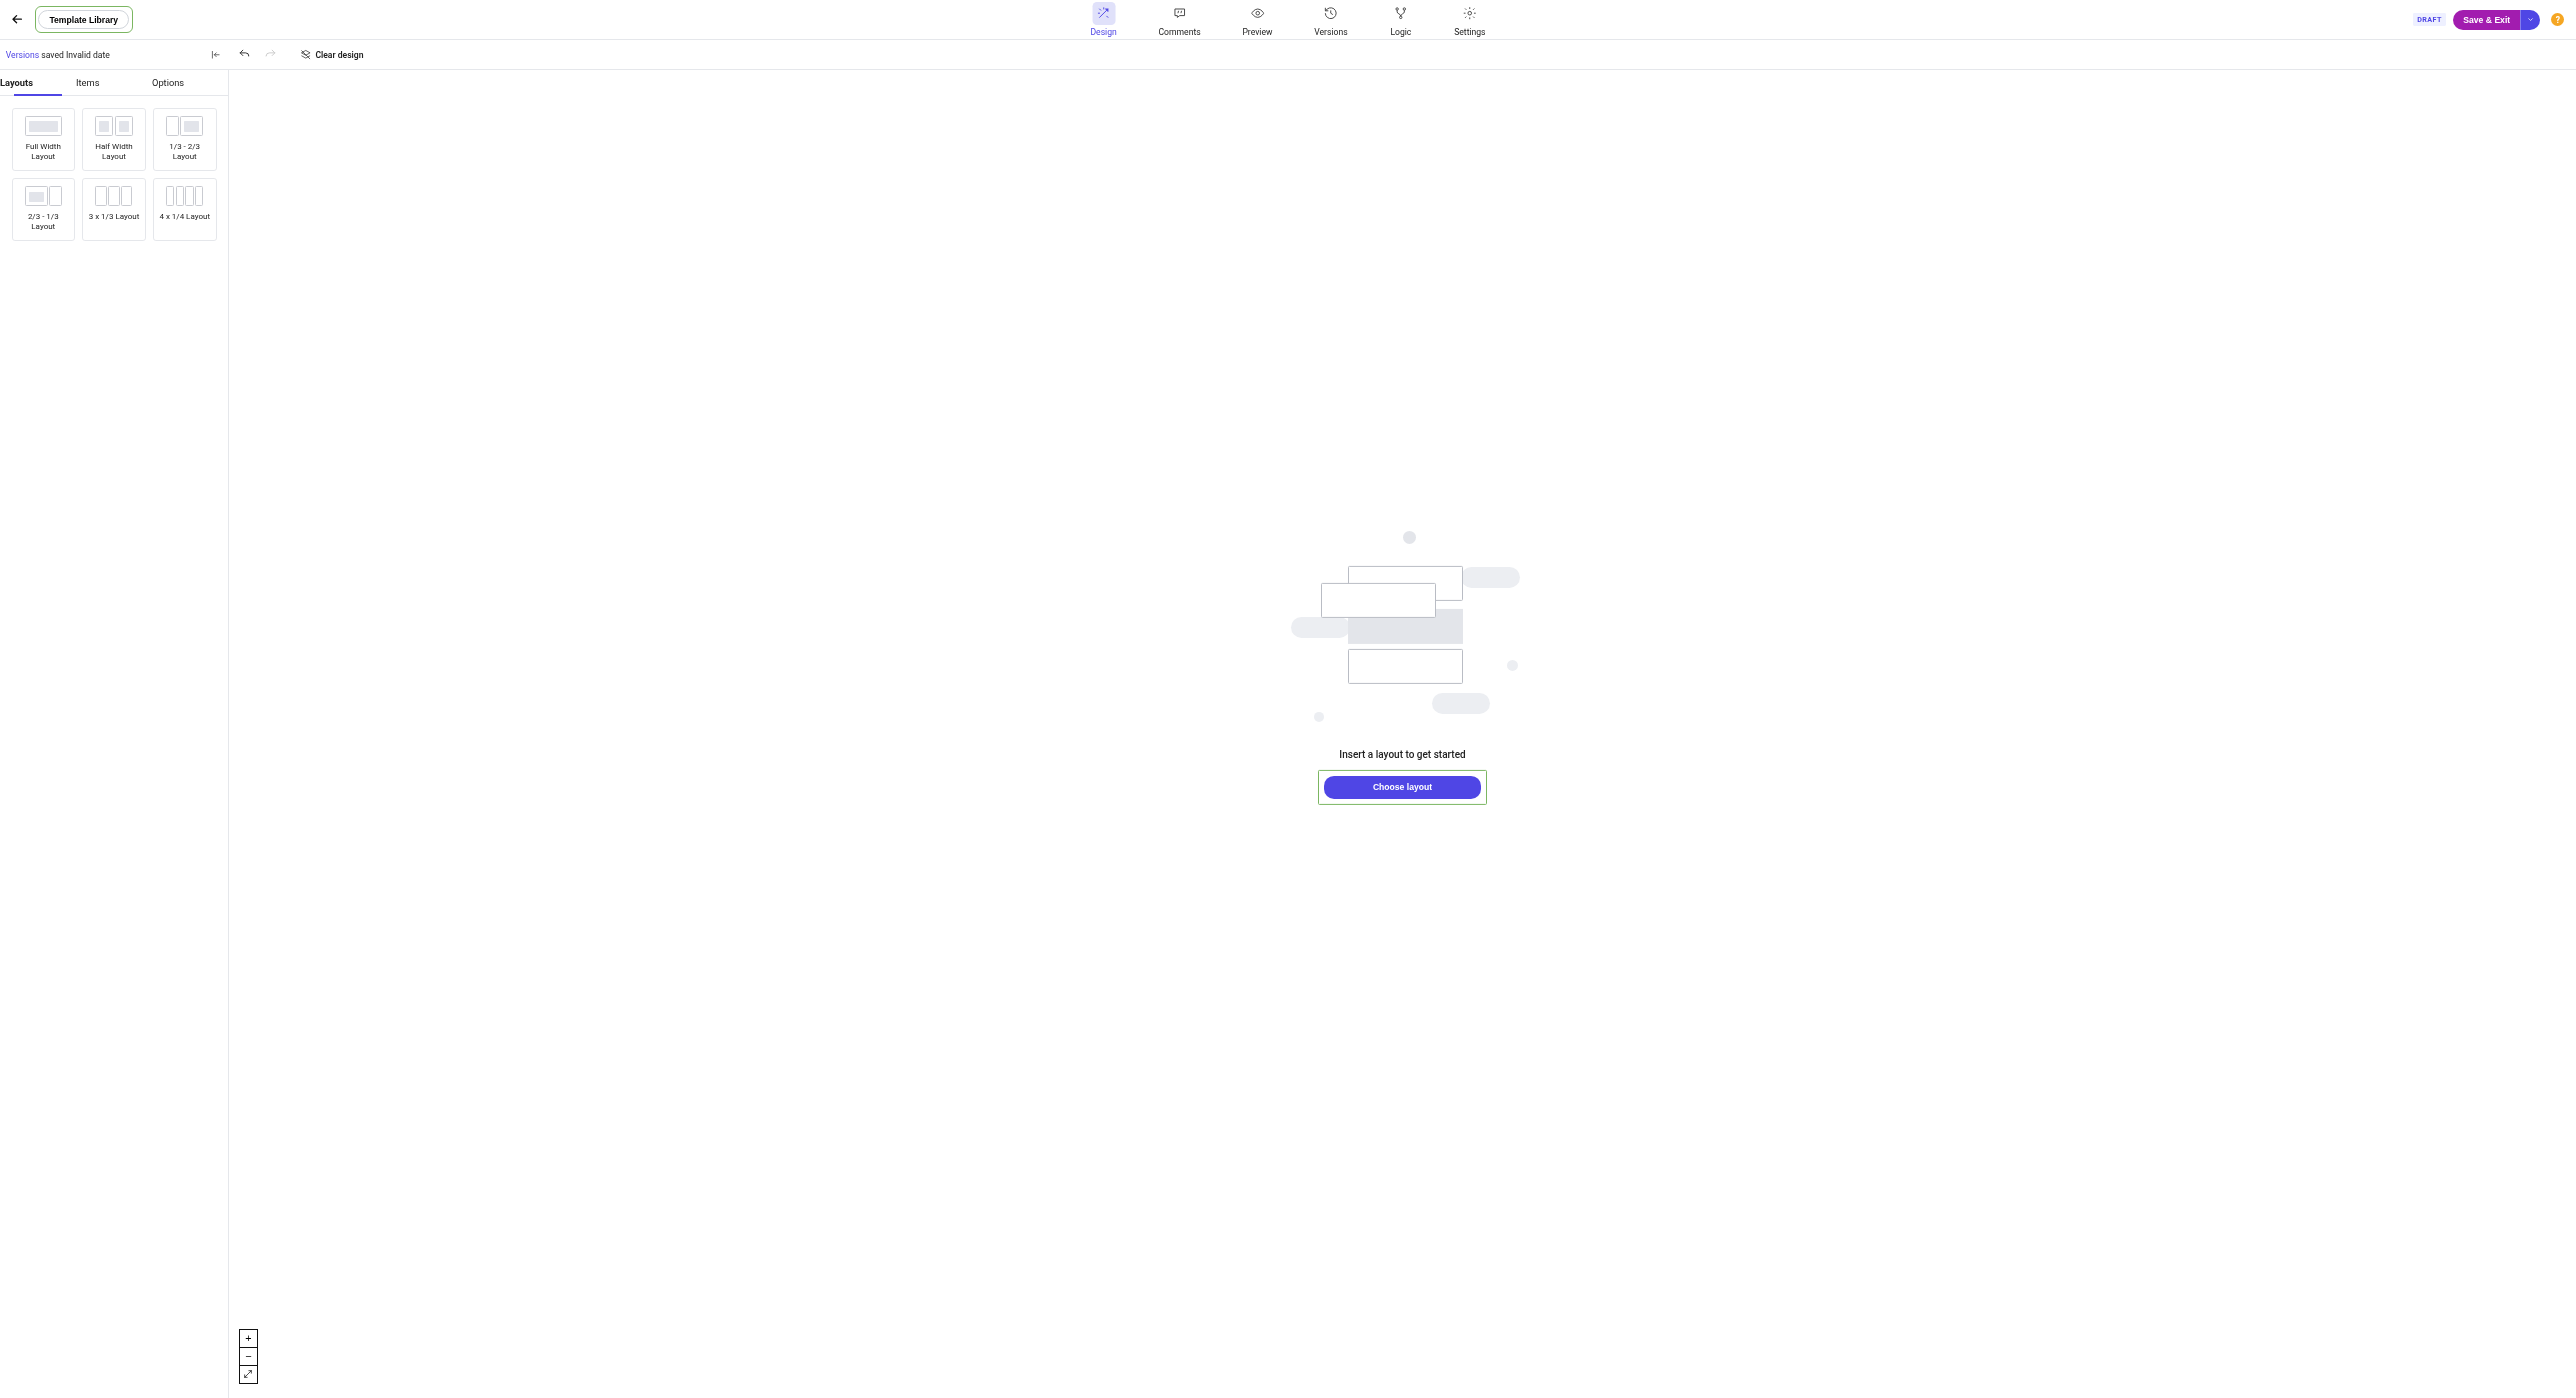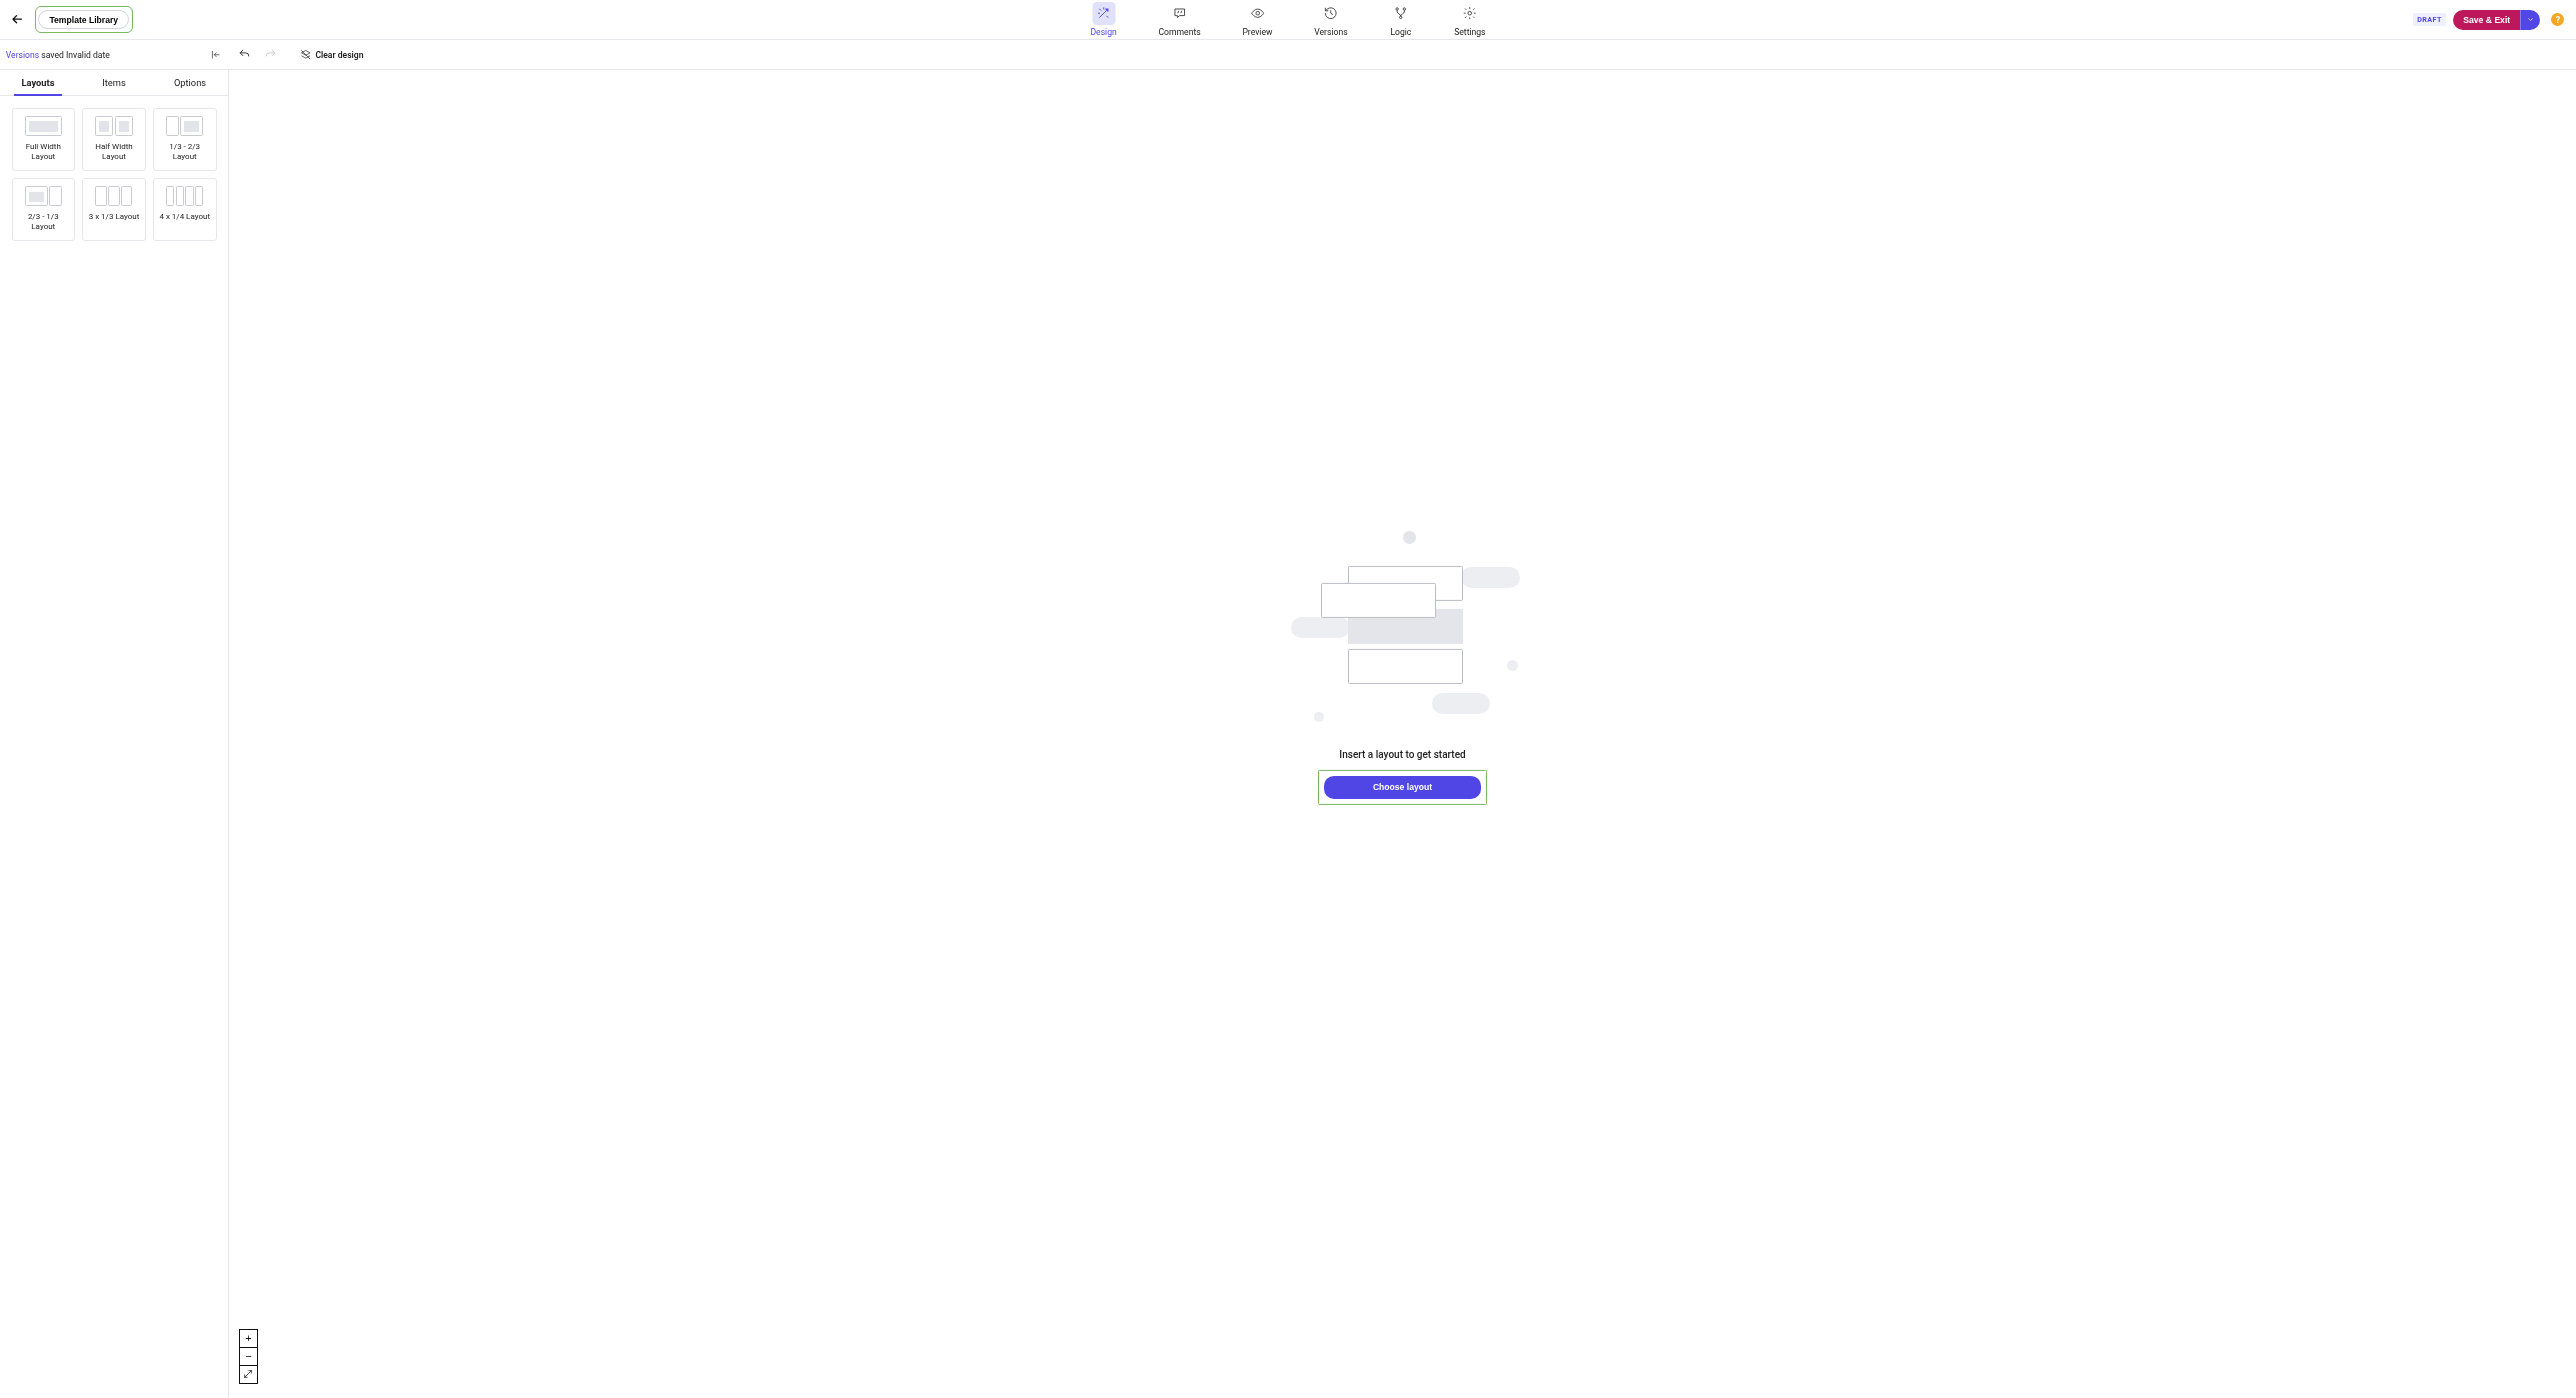--- a/index.html
+++ b/index.html
@@ -81,21 +81,21 @@
     font-size: 7.2px;
     font-weight: 700;
     letter-spacing: 0.4px;
     padding: 2.2px 4.3px;
     border-radius: 1.4px;
   }
   .save-group {
     display: flex;
   }
   .save-btn {
-    background: #be185d;
+    background: #a21caf;
     color: #fff;
     border: none;
     padding: 5px 10px;
     font-size: 8.6px;
     font-weight: 600;
     border-top-left-radius: 10px;
     border-bottom-left-radius: 10px;
     cursor: pointer;
   }
   .save-caret {
@@ -150,21 +150,20 @@
     width: 229px;
     border-right: 0.7px solid #e5e7eb;
     display: flex; flex-direction: column;
   }
   .side-tabs {
     display: flex;
     border-bottom: 0.7px solid #e5e7eb;
   }
   .side-tab {
     flex: 1;
-    text-align: center;
     padding: 7.2px 0;
     font-size: 9.3px;
     cursor: pointer;
     position: relative;
   }
   .side-tab.active { font-weight: 700; }
   .side-tab.active::after {
     content: "";
     position: absolute;
     left: 18%; right: 18%; bottom: -0.7px;

